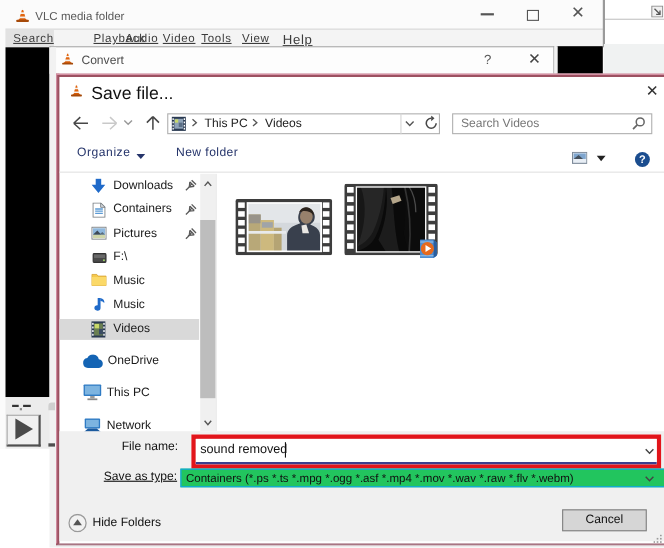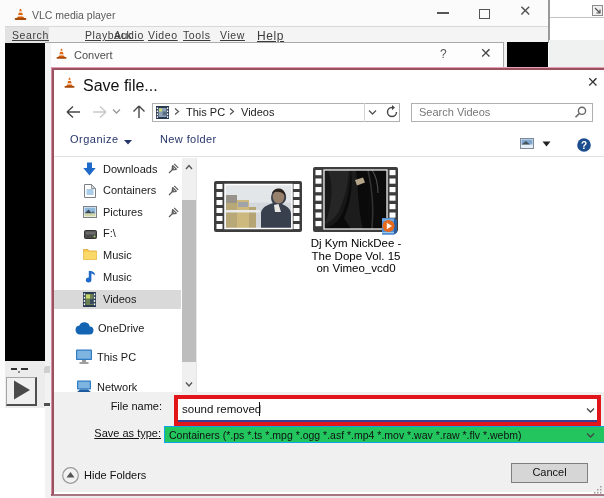--- a/index.html
+++ b/index.html
@@ -17,21 +17,21 @@
 
   <div class="abs" style="left:14px;top:7px;width:13px;height:14px;">
     <svg width="13" height="14" viewBox="0 0 13 14">
       <polygon points="6.5,0.5 9.6,9.5 3.4,9.5" fill="#f4f0ea"></polygon>
       <polygon points="5.9,2 7.1,2 7.7,4.2 5.3,4.2" fill="#e2650f"></polygon>
       <polygon points="4.8,5.7 8.2,5.7 8.9,8 4.1,8" fill="#e2650f"></polygon>
       <path d="M1.6,12 L4.2,9.5 h4.6 L11.4,12 Z" fill="#d85c08"></path>
       <rect x="0.7" y="11" width="11.6" height="1.9" rx="0.9" fill="#a64a0a"></rect>
     </svg>
   </div>
-  <div class="abs" style="left:32px;top:9px;font-size:10.5px;color:#595959;">VLC media player</div>
+  <div class="abs" style="left:32px;top:9px;font-size:10.5px;color:#595959;">VLC media folder</div>
   <div class="abs" style="left:437px;top:12px;width:12px;height:1.5px;background:#555;"></div>
   <div class="abs" style="left:479px;top:9px;width:11px;height:10px;border:1.2px solid #555;"></div>
   <div class="abs" style="left:519px;top:2px;font-size:15px;color:#555;">✕</div>
 
   <div class="abs" style="left:5px;top:26px;width:544px;height:17px;background:#f4f4f4;border-top:1px solid #d8d8d8;"></div>
   <div class="abs" style="left:5px;top:27px;width:44px;height:16px;background:#e2e2e2;"></div>
   <div class="abs" style="left:12px;top:29px;font-size:10.5px;letter-spacing:0.6px;color:#3c3c3c;text-decoration:underline;">Search</div>
   <div class="abs" style="left:65px;top:29px;font-size:10.5px;letter-spacing:0.6px;color:#3c3c3c;text-decoration:underline;margin-left:20px;">Playback</div>
   <div class="abs" style="left:114px;top:29px;font-size:10.5px;letter-spacing:0.6px;color:#3c3c3c;text-decoration:underline;">Audio</div>
   <div class="abs" style="left:148px;top:29px;font-size:10.5px;letter-spacing:0.6px;color:#3c3c3c;text-decoration:underline;">Video</div>
@@ -396,21 +396,20 @@
   <div class="abs" style="left:379px;top:216px;width:20px;height:19px;">
     <svg width="20" height="19" viewBox="0 0 20 19">
       <path d="M3,2 h12 l3,2.5 v12 l-3,2 h-12 z" fill="#3f7ec4"></path>
       <path d="M15,2 l3,2.5 v12 l-3,2 z" fill="#2a5e9e"></path>
       <rect x="3" y="2" width="12" height="16.5" fill="#4f8fd4"></rect>
       <path d="M3,4 h12 M3,16.5 h12" stroke="#9cc3e8" stroke-width="1"></path>
       <circle cx="9.5" cy="10" r="6" fill="#e66a1e"></circle>
       <polygon points="7.8,6.8 13,10 7.8,13.2" fill="#fff"></polygon>
     </svg>
   </div>
-  <div class="abs" style="left:306px;top:237px;width:100px;text-align:center;font-size:11.5px;line-height:12.5px;color:#000;">Dj Kym NickDee - The Dope Vol. 15 on Vimeo_vcd0</div>
 
   <div class="abs" style="left:53.5px;top:392px;width:550.5px;height:99.5px;background:#f0f0f0;"></div>
   <div class="abs" style="left:81px;top:400px;width:81px;height:13px;font-size:11px;color:#111;text-align:right;">File name:</div>
 
   <div class="abs" style="left:174px;top:395px;width:427px;height:31px;border:4px solid #e2151b;background:#fff;">
     <div class="abs" style="left:0;top:0;width:419px;height:23px;background:#fff;border-bottom:2px solid #3b3f8f;">
       <div class="abs" style="left:4px;top:4px;font-size:11.5px;color:#111;">sound removed</div>
       <div class="abs" style="left:81px;top:3px;width:1px;height:14px;background:#111;"></div>
       <svg class="abs" style="left:408px;top:8px;" width="9" height="7" viewBox="0 0 9 7">
           <path d="M1,1.5 L4.5,5 L8,1.5" stroke="#444" stroke-width="1.3" fill="none"></path>

